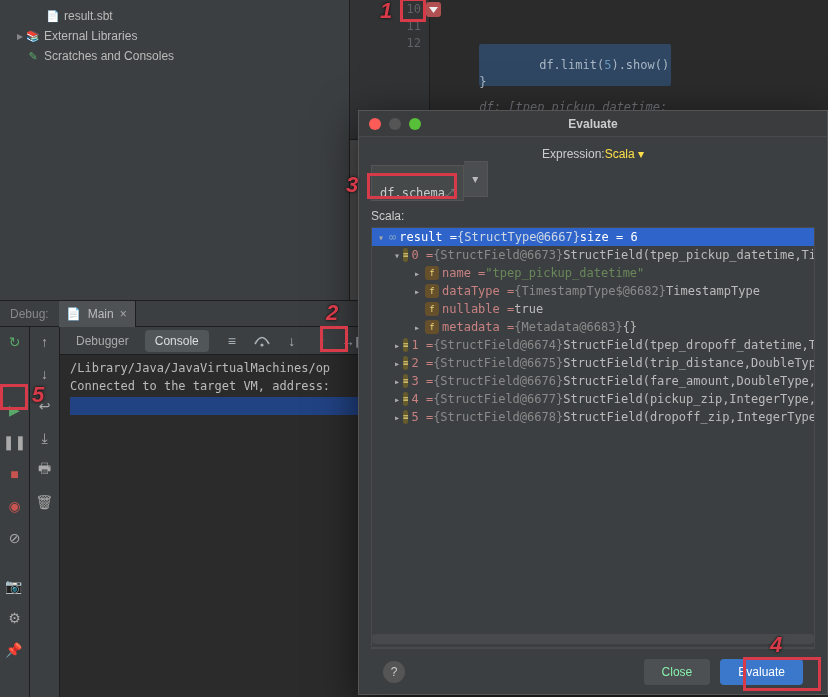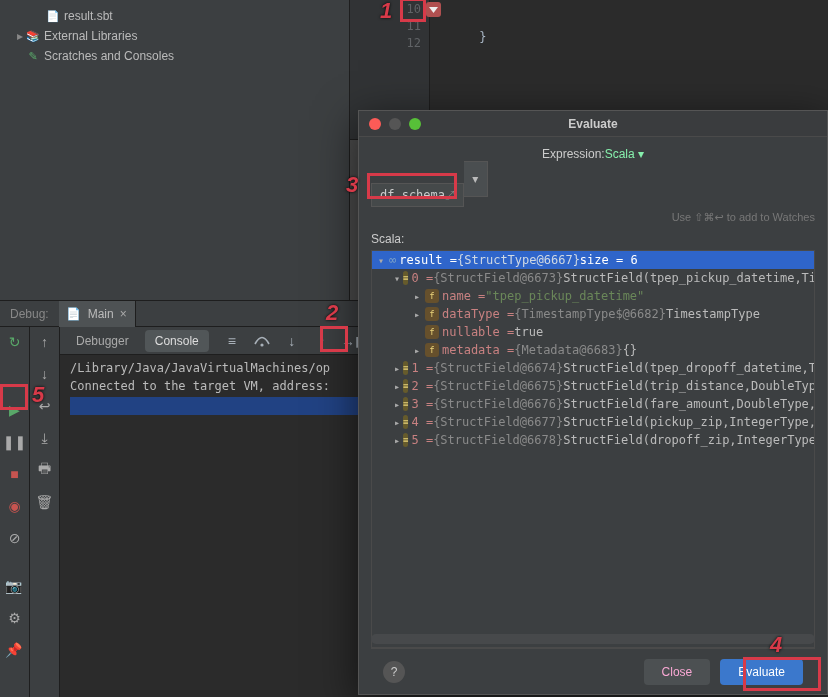--- a/index.html
+++ b/index.html
@@ -131,24 +131,24 @@
   .dlg-titlebar{
     height:26px;background:#3a3c3e;display:flex;align-items:center;position:relative;
     border-bottom:1px solid #4a4a4a;
   }
   .traffic{display:flex;gap:8px;padding-left:10px}
   .dot{width:12px;height:12px;border-radius:50%}
   .dot.r{background:#fc5b57}.dot.y{background:#555}.dot.g{background:#57c038}
   .dlg-title{position:absolute;left:0;right:0;text-align:center;color:#ccc;font-weight:600}
   .dlg-body{padding:10px 12px 0 12px;display:flex;flex-direction:column;height:calc(100% - 26px)}
   .field-row{display:flex;justify-content:center;align-items:center;color:#ccc}
-  .lang-select{color:#86efac}
+  .lang-select{color:#fde047}
   .expr-input{
-    margin-top:22px;height:24px;background:#45494a;border:1px solid #555;
-    display:flex;align-items:center;padding:0 8px;color:#ccc;
+    margin-top:4px;height:36px;background:#45494a;border:1px solid #555;
+    display:flex;align-items:flex-end;padding:0 8px;color:#ccc;
   }
   .expr-input .grow{flex:1}
   .expr-dd{width:24px;height:36px;background:#4a4e50;border:1px solid #555;border-left:none;display:flex;align-items:center;justify-content:center}
   .watch-hint{text-align:right;color:#777;font-size:11px;margin-top:4px}
   .result-label{margin-top:8px;color:#ccc}
   .result-tree{
     flex:1;margin-top:4px;background:#3c3f41;border:1px solid #4a4a4a;overflow:hidden;
   }
   .rtree-row{height:18px;display:flex;align-items:center;white-space:nowrap;padding-right:4px;padding-left:4px;overflow:hidden}
   .rtree-row.selected{background:var(--selection)}
@@ -158,21 +158,21 @@
   .ic-field{background:#66502c;color:#e8d27a}
   .ic-inf{color:#7aa0c9}
   .rgrey{color:#8a8a8a}
   .rfield{color:#c88181}
   .rgreen{color:#6a8759}
   .dlg-btnbar{
     height:46px;display:flex;align-items:center;gap:10px;padding:0 12px;border-top:1px solid #4a4a4a;
   }
   .help{width:22px;height:22px;border-radius:50%;background:#555;display:flex;align-items:center;justify-content:center;color:#ccc}
   .spacer{flex:1}
-  .btn{height:26px;padding:0 18px;display:flex;align-items:center;border-radius:4px;background:#4c5052;color:#f9a8d4}
+  .btn{height:26px;padding:0 18px;display:flex;align-items:center;border-radius:4px;background:#4c5052;color:#86efac}
   .btn.primary{background:var(--evalbtn);color:#fff}
   
   .anno{position:absolute;border:3px solid var(--red-anno);box-sizing:border-box}
   .anno-num{
     position:absolute;
     font-size:22px;font-weight:800;font-style:italic;color:var(--red-anno);
     text-shadow:0 0 3px #000;
   }
   
   .hbar{position:absolute;left:12px;right:12px;bottom:50px;height:10px;background:#47494b;border-radius:5px}
@@ -205,20 +205,27 @@
          <svg width="15" height="15">
             <rect x="0" y="0" width="15" height="15" rx="3" fill="#b05050"></rect>
             <path d="M3 5 L7.5 11 L12 5 Z" fill="#eee"></path>
           </svg>
        </span>
     </div>
     <div class="gutter-row"><span>11</span></div>
     <div class="gutter-row"><span>12</span></div>
   </div>
   <div class="code mono">
+    <div class="code-row">
+      <span style="display:inline-block;background:#2f4762;border-radius:2px;padding:0 2px;">
+        <span class="tok-ident">df.limit(</span><span class="tok-num">5</span><span class="tok-ident">).show()</span>
+      </span>
+      <span>&nbsp;&nbsp;&nbsp;</span>
+      <span class="tok-comment">df: [tpep_pickup_datetime:</span>
+    </div>
     <div class="code-row"><span class="tok-ident">      }</span></div>
     
   </div>
 </div>
 
 <div class="debug">
   <div class="debug-titlebar">
     <span class="debug-title">Debug:</span>
     <div class="debug-tab">
       <span style="margin-right:6px">📄</span>
@@ -301,21 +308,20 @@
     </div>
     <div class="double-row">
       <div class="expr-input mono">
         <span class="grow">df.schema</span>
         <span style="color:#888">⤢</span>
       </div>
       <div class="expr-dd">
           <span>▾</span>
         </div>
     </div>
-    <div class="watch-hint">Use ⇧⌘↩ to add to Watches</div>
     <div class="result-label">Scala:</div>
 
     <div class="result-tree mono">
 
       <div class="rtree-row selected">
         <span class="arrow">▾</span>
         <span class="ic-inf" style="margin:0 3px">∞</span>
         <span style="color:#fff"><span>result = </span></span>
         <span style="color:#cfd8e3">{StructType@6667}</span>
         <span style="color:#fff"> size = 6</span>

